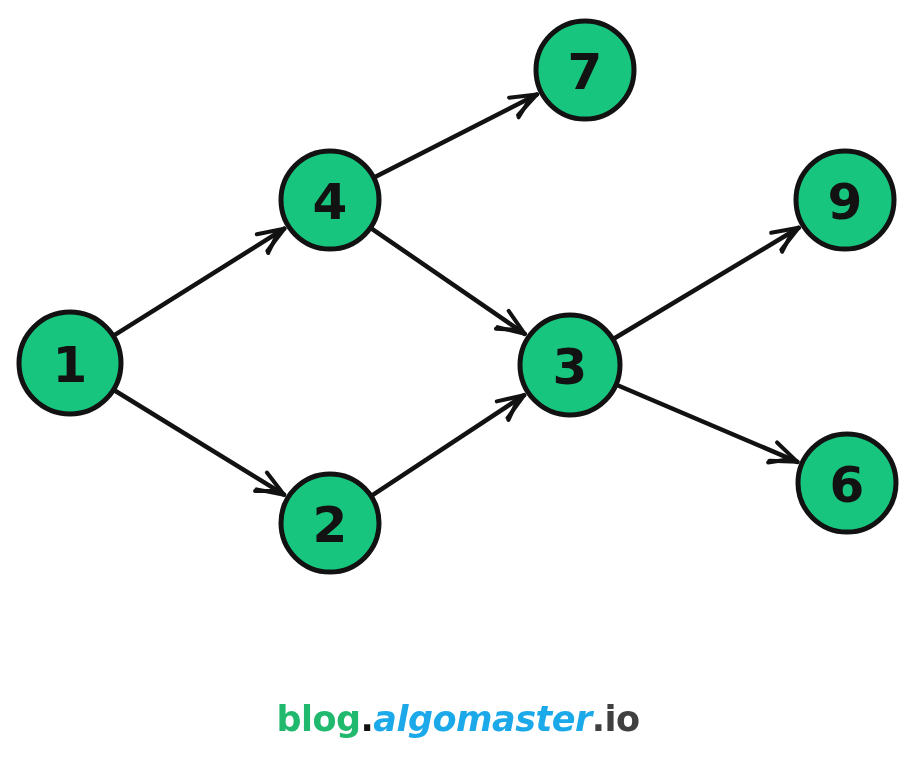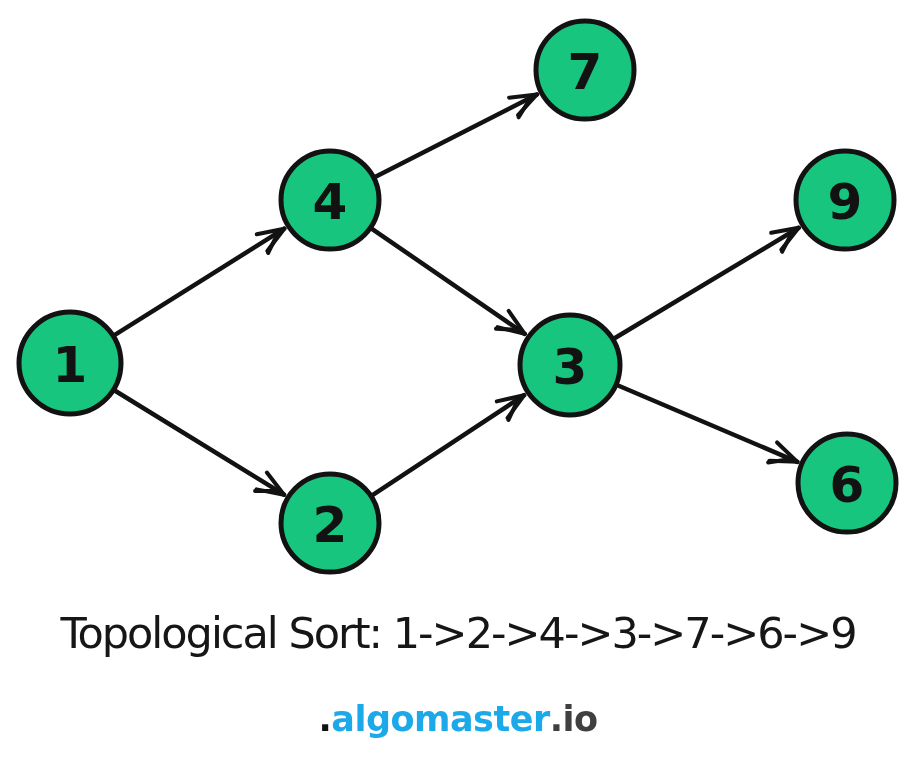--- a/index.html
+++ b/index.html
@@ -123,19 +123,19 @@
       </g>
       <g>
         <circle cx="330" cy="523" r="49" fill="#18c57e" stroke="#121212" stroke-width="5"></circle>
         <text x="330" y="525" text-anchor="middle" dominant-baseline="central" class="node-label" font-size="50" fill="#121212">2</text>
       </g>
       <g>
         <circle cx="847" cy="483" r="49" fill="#18c57e" stroke="#121212" stroke-width="5"></circle>
         <text x="847" y="485" text-anchor="middle" dominant-baseline="central" class="node-label" font-size="50" fill="#121212">6</text>
       </g>
     </svg>
-  <div class="caption" style="color: rgb(22, 22, 22);">Topological Sort: 1-&gt;2-&gt;4-&gt;3-&gt;7-&gt;6-&gt;9</div>
   <div class="footer">
+      <span style="color: rgb(32, 185, 109);">blog</span>
       <span style="color: rgb(18, 18, 18);">.</span>
-      <span style="color: rgb(27, 169, 233);">algomaster</span>
+      <span style="color: rgb(27, 169, 233); font-style: italic;">algomaster</span>
       <span style="color: #404040;">.io</span>
     </div>
 </div>
 
 </body></html>

